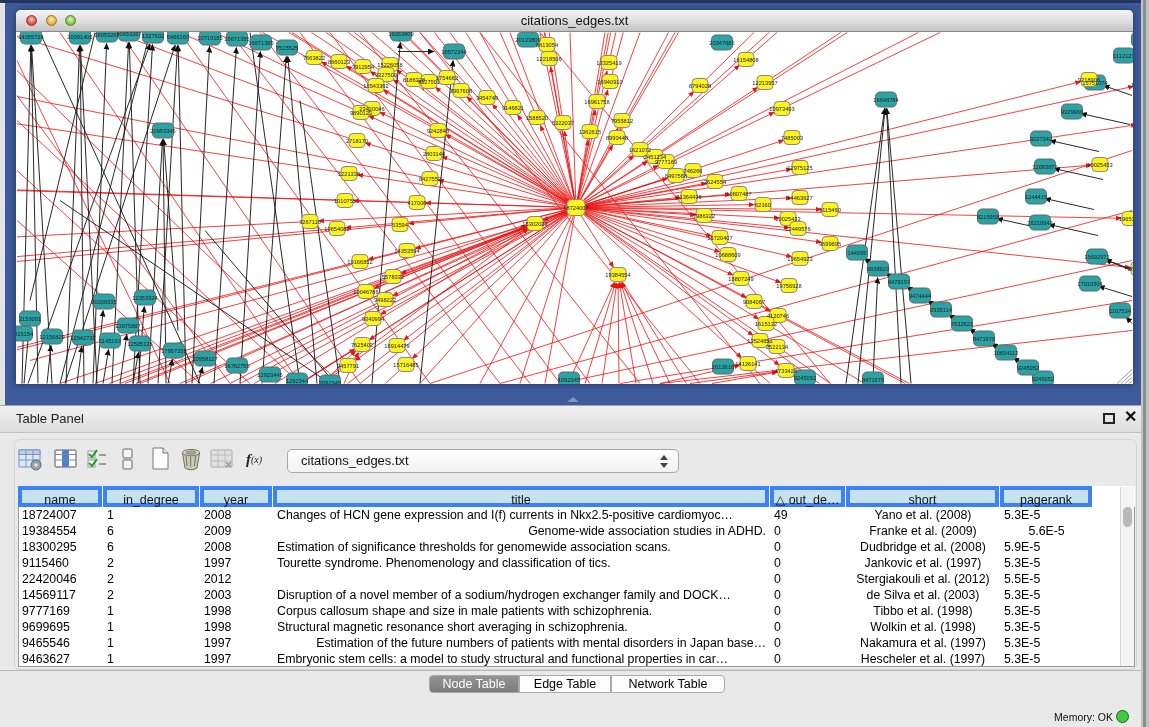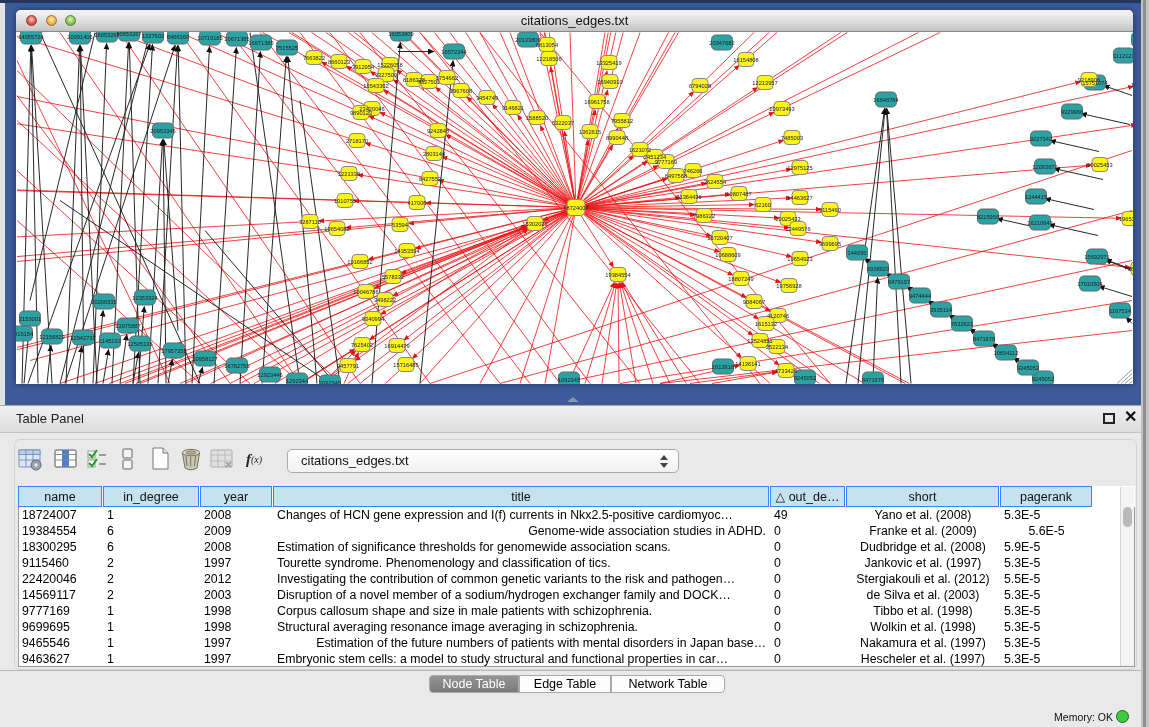--- a/index.html
+++ b/index.html
@@ -13,21 +13,21 @@
 #tbar{position:absolute;left:0;top:0;width:100%;height:22px;background:linear-gradient(#f4f4f4,#dedede 55%,#c3c3c3);border-bottom:1px solid #8a8a8a;text-align:center;font-size:13px;line-height:21px;color:#111}
 .light{position:absolute;top:5px;width:11px;height:11px;border-radius:50%;}
 #canvas{position:absolute;left:0;top:22px;width:1117px;height:352px;background:#fff}
 #tpbar{left:0;top:405px;width:1149px;height:28px;background:linear-gradient(#f0f0f0,#ddd);border-top:1px solid #a6a6a6;border-bottom:1px solid #c2c2c2;font-size:13px;color:#222;line-height:26px}
 #tpbar span{margin-left:16px}
 #panelframe{left:14px;top:439px;width:1123px;height:231px;border:1px solid #d4d4d4;border-radius:6px}
 #combo{left:287px;top:449px;width:392px;height:24px;background:linear-gradient(#fff,#f1f1f1);border:1px solid #a9a9a9;border-radius:5px;font-size:13px;line-height:22px;color:#111;padding-left:13px}
 .tri{position:absolute;right:10px;width:0;height:0;border-left:4px solid transparent;border-right:4px solid transparent}
 #tblborder{left:18px;top:486px;width:1117px;height:181px;border:1px solid #9a9a9a;background:#fff}
 #thead{left:18px;top:486px;width:1117px;height:21px;background:#fff}
-.hcell{position:absolute;top:0;height:21px;background:#c6e2ee;border:1px solid #3b82f6;text-align:center;font-size:12.5px;line-height:20px;color:#111}
+.hcell{position:absolute;top:0;height:21px;background:#c6e2ee;border:4px solid #3b82f6;text-align:center;font-size:12.5px;line-height:20px;color:#111}
 .trow{position:absolute;left:18px;width:1103px;height:16px;font-size:12.3px;line-height:16px;color:#000}
 #vsb{left:1120px;top:487px;width:14px;height:179px;background:#f4f4f4;border-left:1px solid #d6d6d6}
 #vsb i{position:absolute;left:2px;top:20px;width:9px;height:20px;border-radius:5px;background:#b9b9b9}
 #tabline{left:0;top:670px;width:1149px;height:1px;background:#b8b8b8}
 #tabs{left:429px;top:675px;height:34px;font-size:12.5px;line-height:17px}
 #tabs div{float:left;height:18px;text-align:center;border:1px solid #a9a9a9}
 #t1{width:90px;background:linear-gradient(#939393,#7b7b7b);color:#fff;border-radius:4px 0 0 4px}
 #t2{width:92px;background:#fcfcfc;border-left:none;border-right:none}
 #t3{width:114px;background:#fcfcfc;border-radius:0 4px 4px 0}
 #mem{right:36px;top:711px;font-size:10.5px;color:#111}
@@ -738,21 +738,20 @@
     <span style="position:absolute;left:186px;width:65px;top:0;text-align:left;white-space:nowrap;overflow:hidden">1997</span>
     <span style="position:absolute;left:259px;width:489px;top:0;text-align:left;white-space:nowrap;overflow:hidden">Tourette syndrome. Phenomenology and classification of tics.</span>
     <span style="position:absolute;left:756px;width:68px;top:0;text-align:left;white-space:nowrap;overflow:hidden">0</span>
     <span style="position:absolute;left:832px;width:146px;top:0;text-align:center;white-space:nowrap;overflow:hidden">Jankovic et al. (1997)</span>
     <span style="position:absolute;left:986px;width:85px;top:0;text-align:left;white-space:nowrap;overflow:hidden">5.3E-5</span>
   </div>
 <div class="trow" style="top:571px">
     <span style="position:absolute;left:4px;width:77px;top:0;text-align:left;white-space:nowrap;overflow:hidden">22420046</span>
     <span style="position:absolute;left:89px;width:89px;top:0;text-align:left;white-space:nowrap;overflow:hidden">2</span>
     <span style="position:absolute;left:186px;width:65px;top:0;text-align:left;white-space:nowrap;overflow:hidden">2012</span>
-    <span style="position:absolute;left:259px;width:489px;top:0;text-align:left;white-space:nowrap;overflow:hidden">Investigating the contribution of common genetic variants to the risk and pathogen…</span>
     <span style="position:absolute;left:756px;width:68px;top:0;text-align:left;white-space:nowrap;overflow:hidden">0</span>
     <span style="position:absolute;left:832px;width:146px;top:0;text-align:center;white-space:nowrap;overflow:hidden">Stergiakouli et al. (2012)</span>
     <span style="position:absolute;left:986px;width:85px;top:0;text-align:left;white-space:nowrap;overflow:hidden">5.5E-5</span>
   </div>
 <div class="trow" style="top:587px">
     <span style="position:absolute;left:4px;width:77px;top:0;text-align:left;white-space:nowrap;overflow:hidden">14569117</span>
     <span style="position:absolute;left:89px;width:89px;top:0;text-align:left;white-space:nowrap;overflow:hidden">2</span>
     <span style="position:absolute;left:186px;width:65px;top:0;text-align:left;white-space:nowrap;overflow:hidden">2003</span>
     <span style="position:absolute;left:259px;width:489px;top:0;text-align:left;white-space:nowrap;overflow:hidden">Disruption of a novel member of a sodium/hydrogen exchanger family and DOCK…</span>
     <span style="position:absolute;left:756px;width:68px;top:0;text-align:left;white-space:nowrap;overflow:hidden">0</span>
@@ -765,21 +764,21 @@
     <span style="position:absolute;left:186px;width:65px;top:0;text-align:left;white-space:nowrap;overflow:hidden">1998</span>
     <span style="position:absolute;left:259px;width:489px;top:0;text-align:left;white-space:nowrap;overflow:hidden">Corpus callosum shape and size in male patients with schizophrenia.</span>
     <span style="position:absolute;left:756px;width:68px;top:0;text-align:left;white-space:nowrap;overflow:hidden">0</span>
     <span style="position:absolute;left:832px;width:146px;top:0;text-align:center;white-space:nowrap;overflow:hidden">Tibbo et al. (1998)</span>
     <span style="position:absolute;left:986px;width:85px;top:0;text-align:left;white-space:nowrap;overflow:hidden">5.3E-5</span>
   </div>
 <div class="trow" style="top:619px">
     <span style="position:absolute;left:4px;width:77px;top:0;text-align:left;white-space:nowrap;overflow:hidden">9699695</span>
     <span style="position:absolute;left:89px;width:89px;top:0;text-align:left;white-space:nowrap;overflow:hidden">1</span>
     <span style="position:absolute;left:186px;width:65px;top:0;text-align:left;white-space:nowrap;overflow:hidden">1998</span>
-    <span style="position:absolute;left:259px;width:489px;top:0;text-align:left;white-space:nowrap;overflow:hidden">Structural averaging resonance image averaging in schizophrenia.</span>
+    <span style="position:absolute;left:259px;width:489px;top:0;text-align:left;white-space:nowrap;overflow:hidden">Structural magnetic resonance short averaging in schizophrenia.</span>
     <span style="position:absolute;left:756px;width:68px;top:0;text-align:left;white-space:nowrap;overflow:hidden">0</span>
     <span style="position:absolute;left:832px;width:146px;top:0;text-align:center;white-space:nowrap;overflow:hidden">Wolkin et al. (1998)</span>
     <span style="position:absolute;left:986px;width:85px;top:0;text-align:left;white-space:nowrap;overflow:hidden">5.3E-5</span>
   </div>
 <div class="trow" style="top:635px">
     <span style="position:absolute;left:4px;width:77px;top:0;text-align:left;white-space:nowrap;overflow:hidden">9465546</span>
     <span style="position:absolute;left:89px;width:89px;top:0;text-align:left;white-space:nowrap;overflow:hidden">1</span>
     <span style="position:absolute;left:186px;width:65px;top:0;text-align:left;white-space:nowrap;overflow:hidden">1997</span>
     <span style="position:absolute;left:259px;width:489px;top:0;text-align:right;white-space:nowrap;overflow:hidden">Estimation of the future numbers of patients with mental disorders in Japan base…</span>
     <span style="position:absolute;left:756px;width:68px;top:0;text-align:left;white-space:nowrap;overflow:hidden">0</span>

